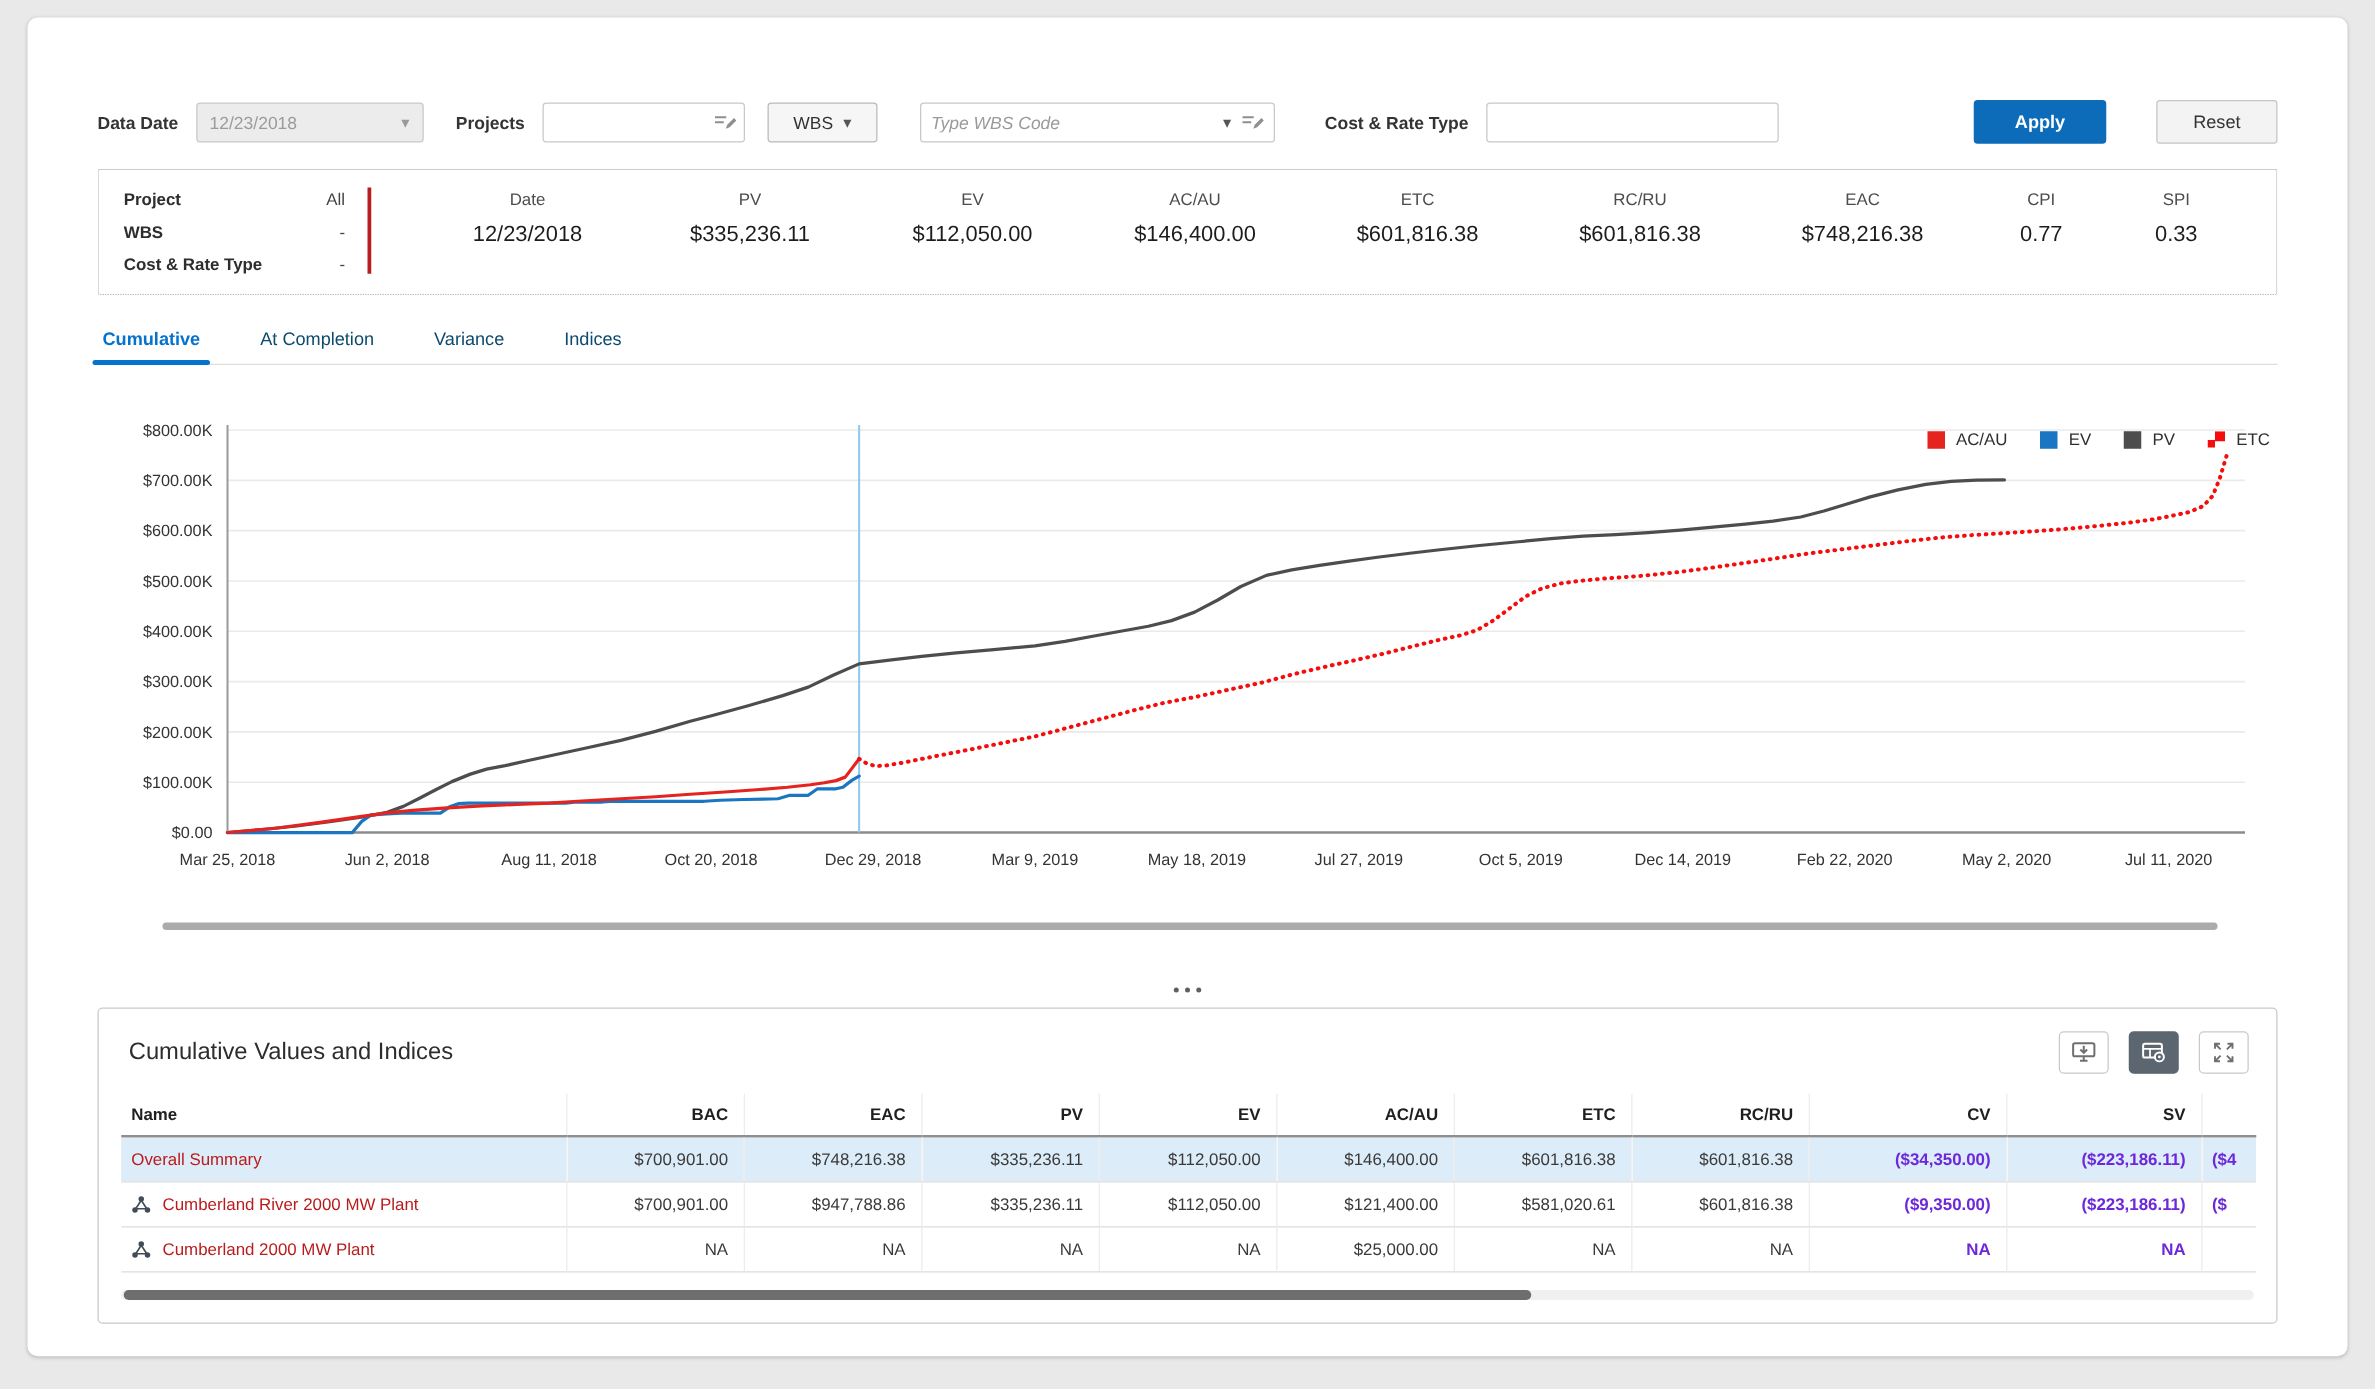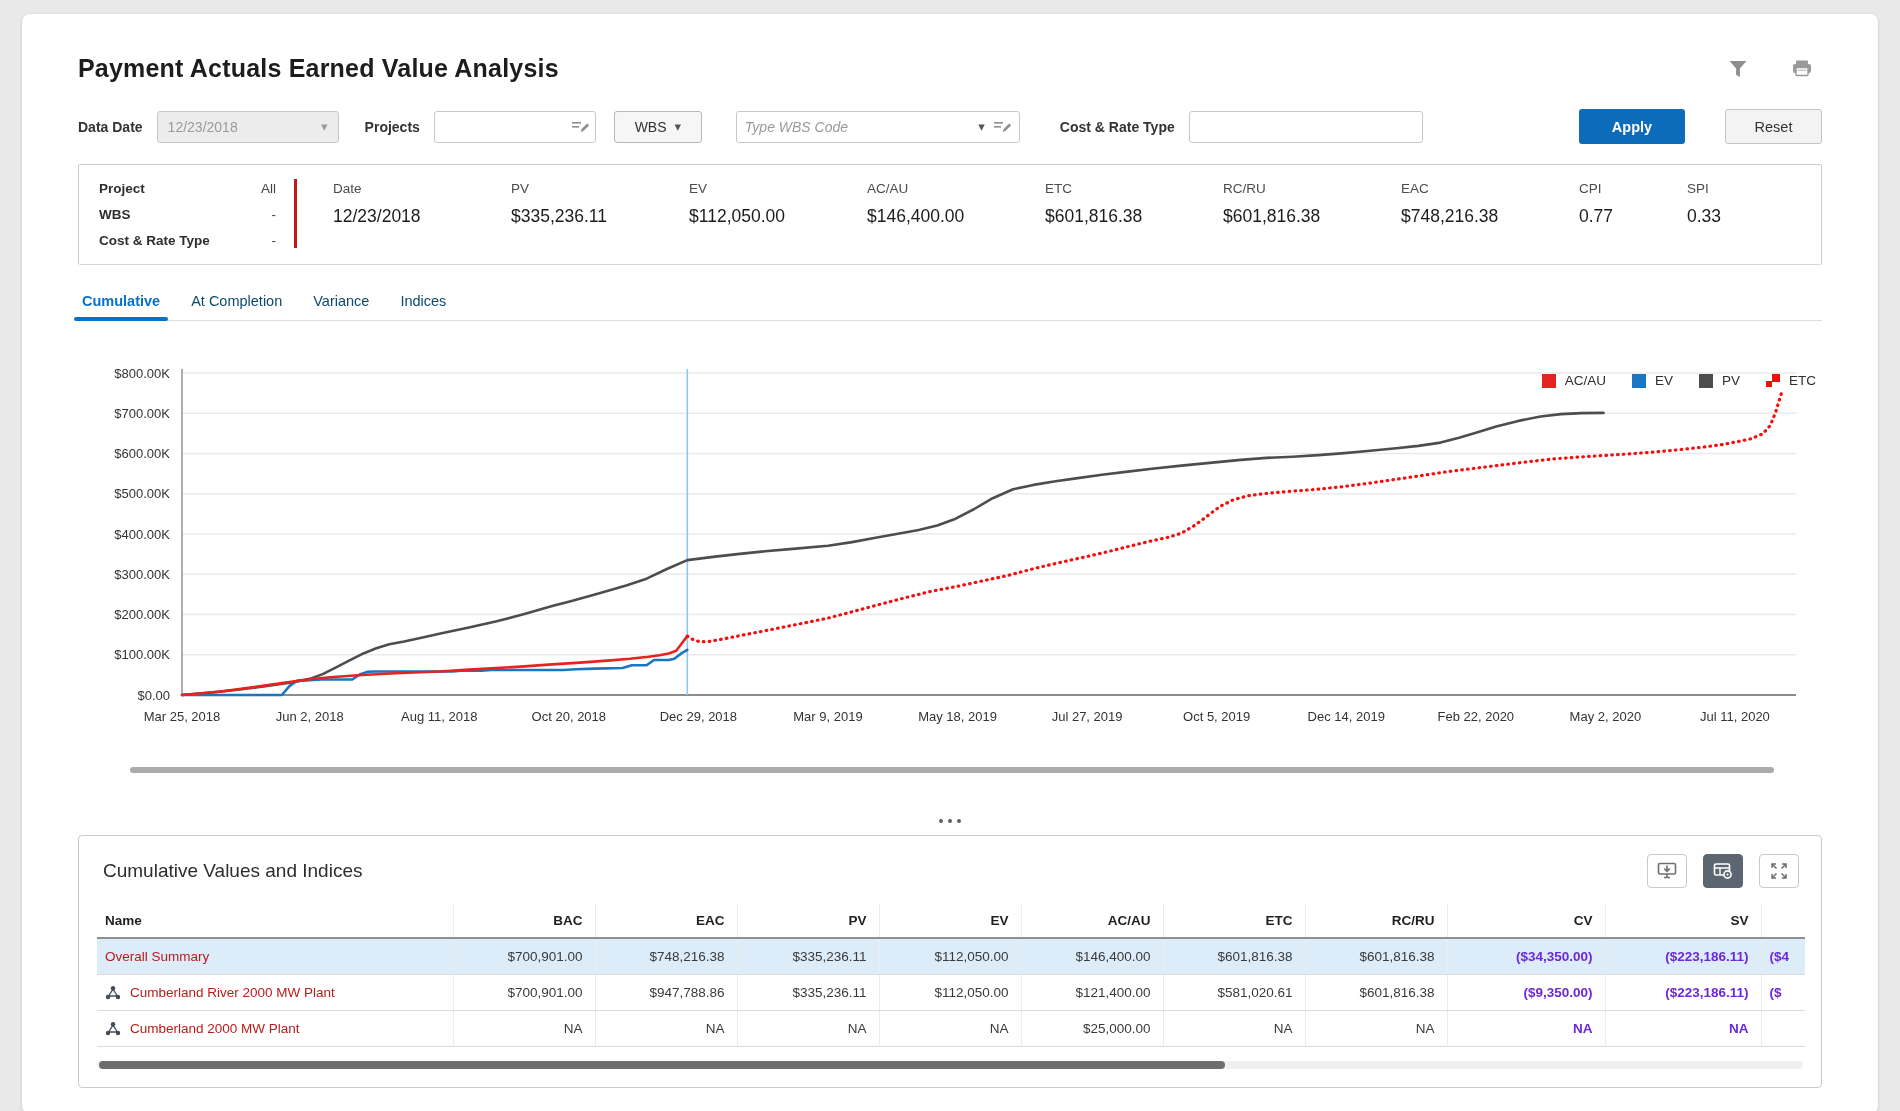--- a/index.html
+++ b/index.html
@@ -30,27 +30,27 @@
   .btn-reset { margin-left: 40px; width: 97px; background:#f3f3f3; border:1px solid #c4c4c4; color:#333; }
   .ml8 { margin-left: 8px; }
 
   
   .summary { margin-top: 20px; border:1px solid #ccc; border-bottom:1px dotted #b3b3b3; border-radius:2px; display:flex; padding: 14px 0 16px 0; }
   .sum-left { width: 218px; padding: 2px 18px 0 20px; border-right: 3px solid #b91c1c; }
   .sum-left-row { display:flex; justify-content:space-between; font-size: 13.5px; margin-bottom: 11px; }
   .sum-left-row .l { font-weight:bold; color:#2e2e2e; }
   .sum-left-row .v { color:#444; }
   .metrics { display:flex; flex:1; padding: 2px 10px 0 36px; }
-  .metric { width: 178px; flex:0 0 auto; }
+  .metric { width: 178px; flex:0 0 auto;text-align:center; }
   .metric.small { width: 108px; }
   .metric .ml { font-size: 13.5px; color:#4c4c4c; margin-bottom: 10px; }
   .metric .mv { font-size: 17.5px; color:#1c1c1c; }
 
   
-  .tabs { display:flex; gap: 27px; margin-top: 22px; border-bottom: 1px solid #ddd; padding: 0 2px; }
+  .tabs { display:flex; gap: 44px; margin-top: 22px; border-bottom: 1px solid #ddd; padding: 0 2px; }
   .tab { font-size: 14.5px; color:#0c4a6e; padding: 6px 2px 11px 2px; cursor:pointer; position:relative; }
   .tab.active { color:#0572ce; font-weight:bold; }
   .tab.active::after { content:""; position:absolute; left:-6px; right:-6px; bottom:-1px; height:4px; background:#0572ce; border-radius:2px; }
 
   
   .chart-wrap { position:relative; margin-top: 6px; }
   .legend { position:absolute; right: 6px; top: 14px; display:flex; gap: 26px; align-items:center; font-size: 13.5px; color:#2f2f2f; }
   .leg-item { display:flex; align-items:center; gap: 9px; }
   .leg-sq { width:14px; height:14px; display:inline-block; }
   svg text { font-family:"Liberation Sans",sans-serif; }
@@ -80,34 +80,20 @@
   .hier-icon { width:16px; height:15px; flex:0 0 auto; }
 
   .hscroll { margin-top: 14px; height: 8px; background:#f0f0f0; border-radius:4px; position:relative; }
   .hscroll .thumb { position:absolute; left:2px; top:0; height:8px; width:66%; background:#6e6e6e; border-radius:4px; cursor:pointer; }
 </style>
 </head>
 <body>
 
 <div class="card">
 
-  <div class="title-row">
-    <div class="page-title">Payment Actuals Earned Value Analysis</div>
-    <div class="title-icons">
-      <svg class="ticon" viewBox="0 0 24 24">
-        <path d="M3.5 4h17l-6.6 7.6v8.4l-3.8-2.3v-6.1z" fill="#8f8f8f"></path>
-      </svg>
-      <svg class="ticon" viewBox="0 0 24 24">
-        <rect x="6" y="3.5" width="12" height="4" rx="1" fill="#9a9a9a"></rect>
-        <rect x="3" y="7" width="18" height="9" rx="2" fill="#9a9a9a"></rect>
-        <rect x="6" y="10.5" width="12" height="8" rx="1" fill="#fff" stroke="#9a9a9a" stroke-width="1.4"></rect>
-        <rect x="7.5" y="12.5" width="9" height="1.6" fill="#c9c9c9"></rect>
-      </svg>
-    </div>
-  </div>
 
   <div class="filter-bar">
     <span class="flabel">Data Date</span>
     <div class="ctrl disabled-select ml8" style="margin-left:14px">
       <span>12/23/2018</span>
       <span class="caret">▾</span>
     </div>
 
     <span class="flabel" style="margin-left:26px">Projects</span>
     <div class="ctrl projects-box">

